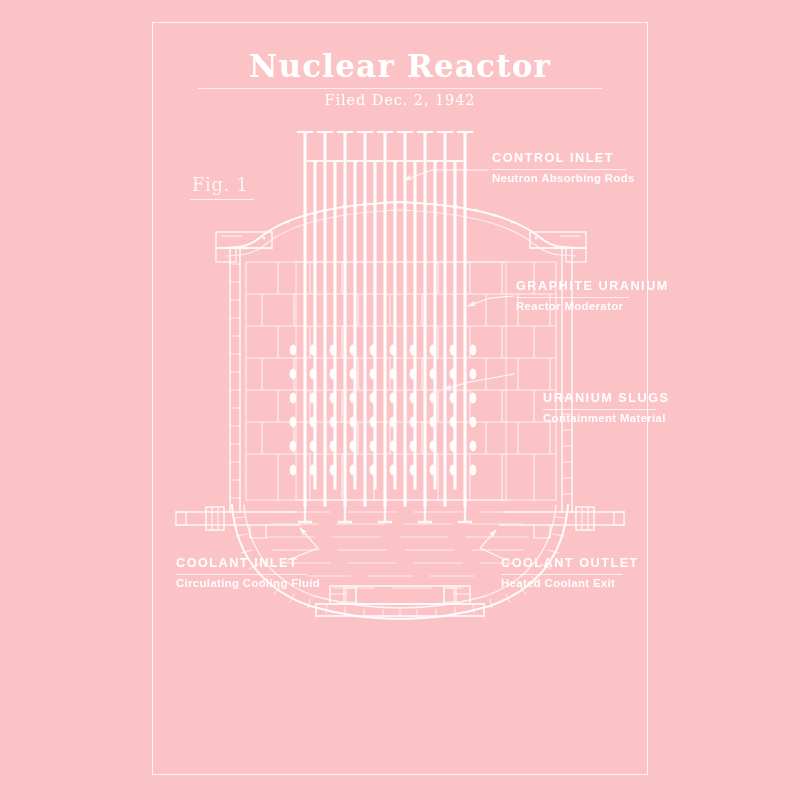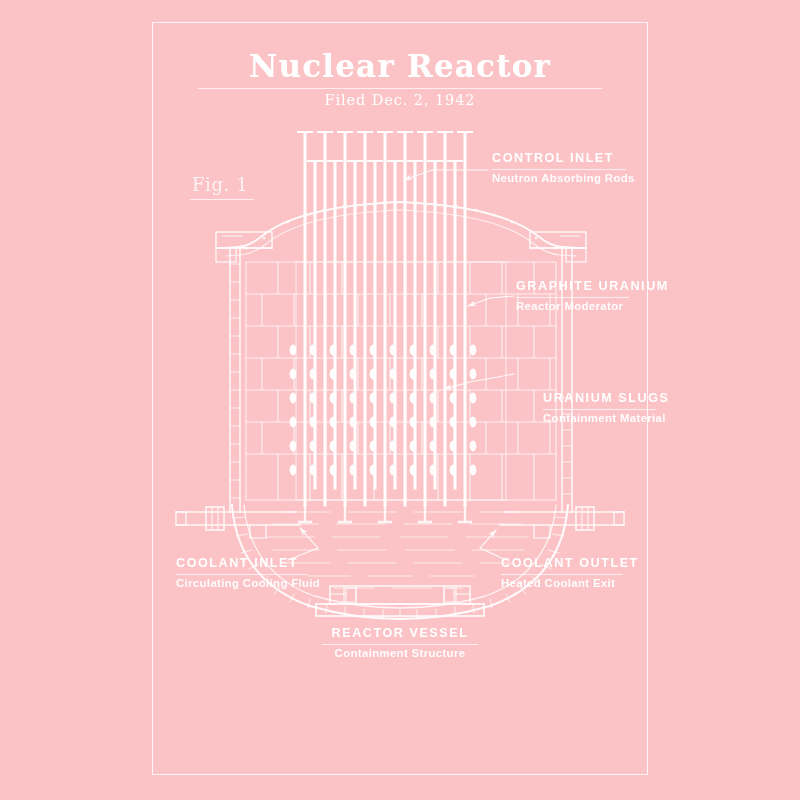--- a/index.html
+++ b/index.html
@@ -333,19 +333,14 @@
     <div class="rule" style="width:131px"></div>
     <div class="sb">Circulating Cooling Fluid</div>
   </div>
 
   <div class="cal" style="left:501px;top:557px;">
     <div class="hd">COOLANT OUTLET</div>
     <div class="rule" style="width:122px"></div>
     <div class="sb">Heated Coolant Exit</div>
   </div>
 
-  <div class="cal ctr" style="left:322px;top:627px;width:156px;">
-    <div class="hd">REACTOR VESSEL</div>
-    <div class="rule" style="width:156px"></div>
-    <div class="sb">Containment Structure</div>
-  </div>
 
 </div>
 
 </body></html>

